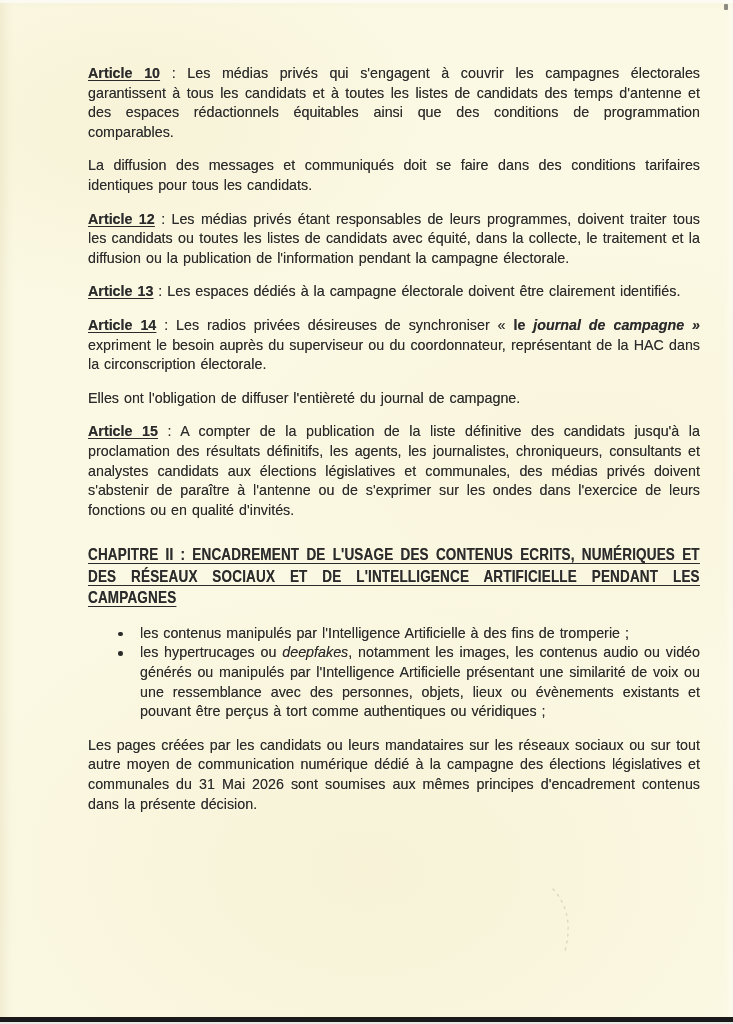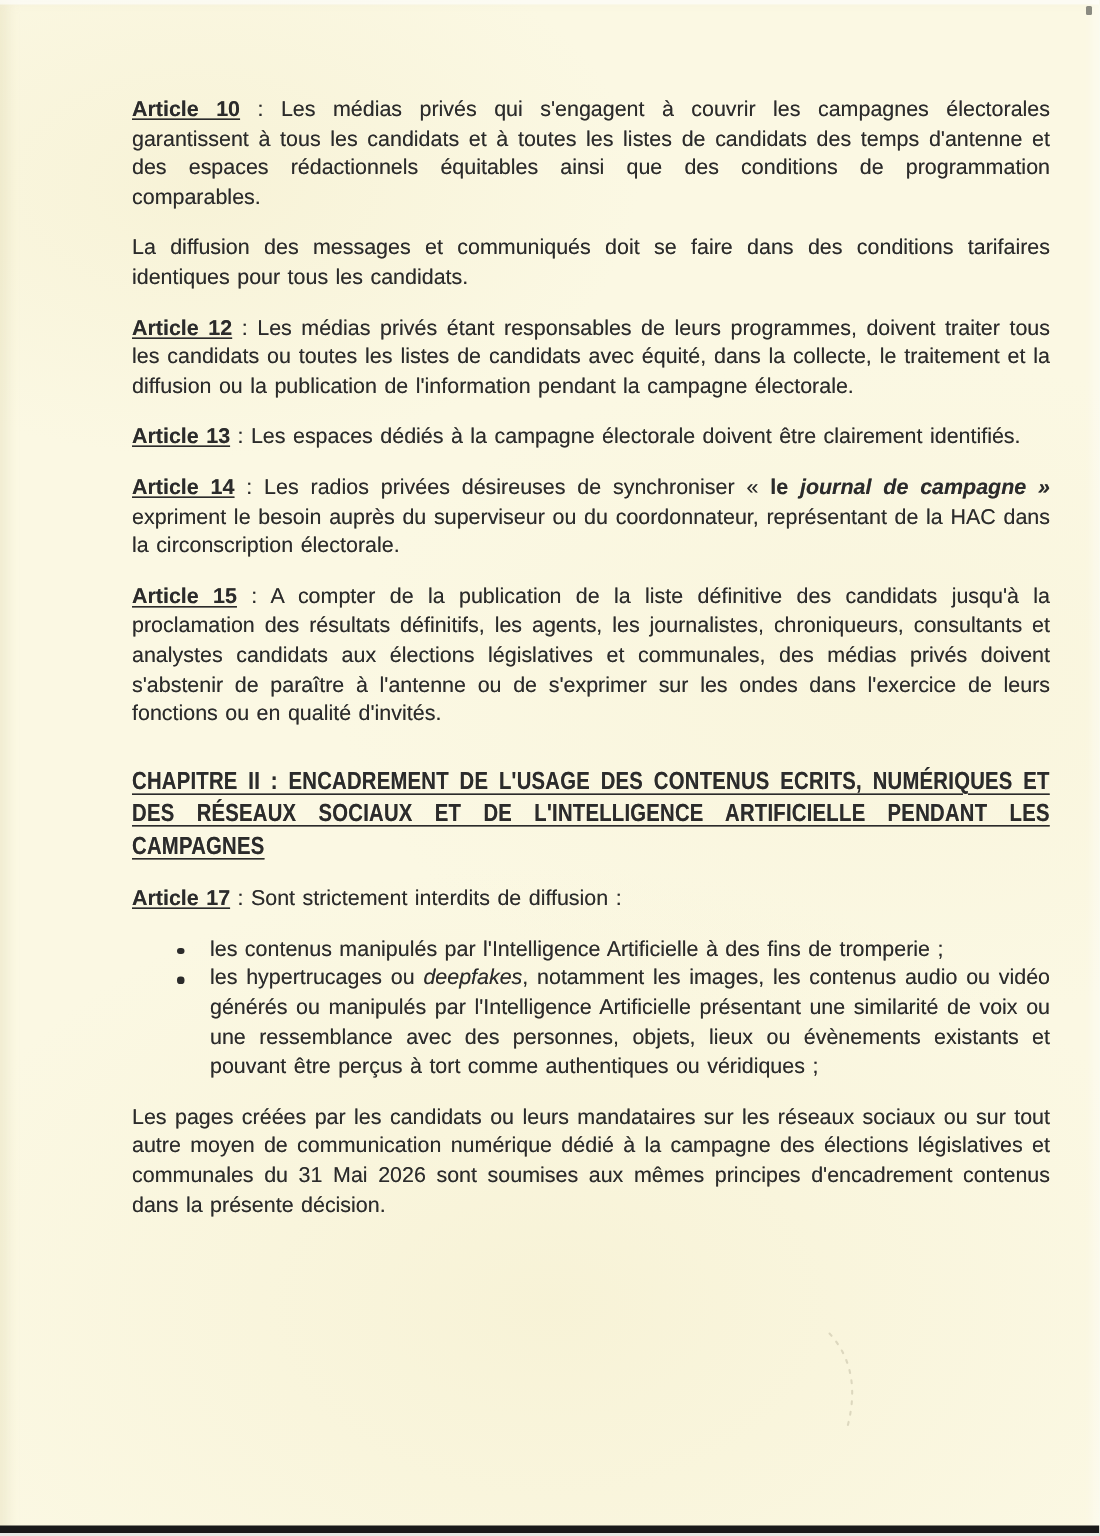--- a/index.html
+++ b/index.html
@@ -73,23 +73,23 @@
 </head>
 <body>
 
 <div class="page">
   <div class="content">
       <p class="para"><span class="seg-label">Article 10</span><span class="seg-plain"> : Les médias privés qui s'engagent à couvrir les campagnes électorales garantissent à tous les candidats et à toutes les listes de candidats des temps d'antenne et des espaces rédactionnels équitables ainsi que des conditions de programmation comparables.</span></p>
       <p class="para"><span class="seg-plain">La diffusion des messages et communiqués doit se faire dans des conditions tarifaires identiques pour tous les candidats.</span></p>
       <p class="para"><span class="seg-label">Article 12</span><span class="seg-plain"> : Les médias privés étant responsables de leurs programmes, doivent traiter tous les candidats ou toutes les listes de candidats avec équité, dans la collecte, le traitement et la diffusion ou la publication de l'information pendant la campagne électorale.</span></p>
       <p class="para"><span class="seg-label">Article 13</span><span class="seg-plain"> : Les espaces dédiés à la campagne électorale doivent être clairement identifiés.</span></p>
       <p class="para"><span class="seg-label">Article 14</span><span class="seg-plain"> : Les radios privées désireuses de synchroniser « </span><span class="seg-bold">le </span><span class="seg-bolditalic">journal de campagne »</span><span class="seg-plain"> expriment le besoin auprès du superviseur ou du coordonnateur, représentant de la HAC dans la circonscription électorale.</span></p>
+      <p class="para"><span class="seg-plain">Elles ont l'obligation de diffuser l'entièreté du journal de campagne.</span></p>
       <p class="para"><span class="seg-label">Article 15</span><span class="seg-plain"> : A compter de la publication de la liste définitive des candidats jusqu'à la proclamation des résultats définitifs, les agents, les journalistes, chroniqueurs, consultants et analystes candidats aux élections législatives et communales, des médias privés doivent s'abstenir de paraître à l'antenne ou de s'exprimer sur les ondes dans l'exercice de leurs fonctions ou en qualité d'invités.</span></p>
       <h2 class="chapter-heading"><span class="seg-plain">CHAPITRE II : ENCADREMENT DE L'USAGE DES CONTENUS ECRITS, NUMÉRIQUES ET DES RÉSEAUX SOCIAUX ET DE L'INTELLIGENCE ARTIFICIELLE PENDANT LES CAMPAGNES</span></h2>
-      <p class="para"><span class="seg-label">Article 17</span><span class="seg-plain"> : Sont strictement interdits de diffusion :</span></p>
       <ul class="bullet-list">
         <li class="bullet-item"><span class="seg-plain">les contenus manipulés par l'Intelligence Artificielle à des fins de tromperie ;</span></li>
         <li class="bullet-item"><span class="seg-plain">les hypertrucages ou </span><span class="seg-italic">deepfakes</span><span class="seg-plain">, notamment les images, les contenus audio ou vidéo générés ou manipulés par l'Intelligence Artificielle présentant une similarité de voix ou une ressemblance avec des personnes, objets, lieux ou évènements existants et pouvant être perçus à tort comme authentiques ou véridiques ;</span></li>
       </ul>
       <p class="para"><span class="seg-plain">Les pages créées par les candidats ou leurs mandataires sur les réseaux sociaux ou sur tout autre moyen de communication numérique dédié à la campagne des élections législatives et communales du 31 Mai 2026 sont soumises aux mêmes principes d'encadrement contenus dans la présente décision.</span></p>
     </div>
 
   <svg class="scan-artifact" width="60" height="70" viewBox="0 0 60 70" aria-hidden="true">
     <path d="M8,4 q22,24 12,62" fill="none" stroke="#b3ac92" stroke-width="1.4" stroke-dasharray="2 5" stroke-linecap="round"></path>
   </svg>

